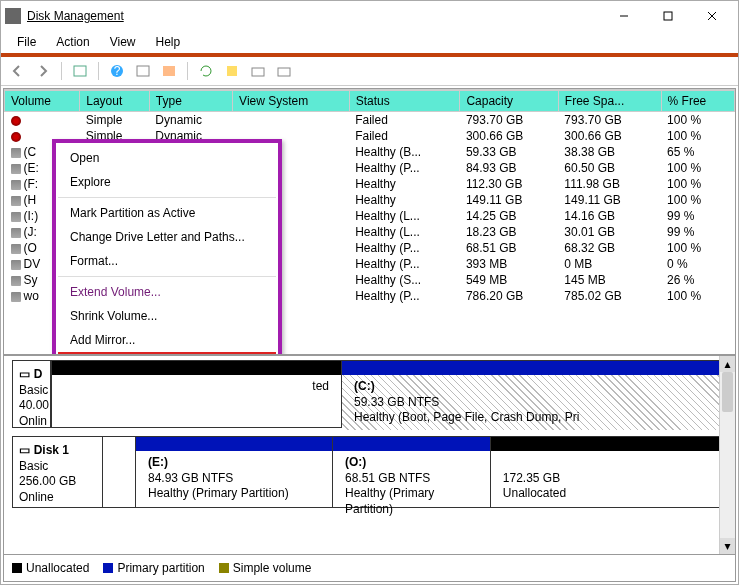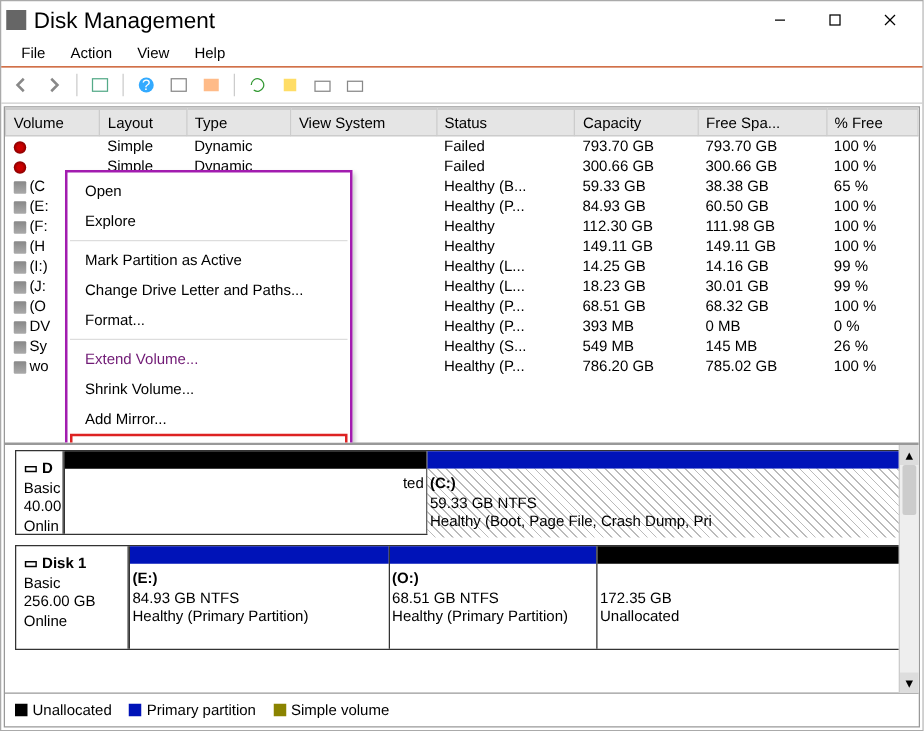--- a/index.html
+++ b/index.html
@@ -1,57 +1,57 @@
 <!DOCTYPE html>
 <html><head>
 <meta charset="utf-8">
 <style>
 * { box-sizing: border-box; font-family: "Segoe UI", Tahoma, sans-serif; font-size: 12px; }
 body { margin: 0; background: #fff; width: 739px; height: 585px; overflow: hidden; }
 .window { border: 1px solid #aaa; width: 739px; height: 585px; display: flex; flex-direction: column; }
 .titlebar { display: flex; align-items: center; height: 30px; padding: 0 4px; }
 .titlebar .icon { width: 16px; height: 16px; background: #666; margin-right: 6px; display: inline-block; }
-.title { flex: 1; font-size: 18px; }
+.title { flex: 1; font-size: 12px; text-decoration: underline; }
 .winbtns { display: flex; }
 .winbtn { width: 44px; height: 28px; display: flex; align-items: center; justify-content: center; }
 .winbtn svg { width: 10px; height: 10px; }
-.menubar { display: flex; padding: 2px 6px; border-bottom: 1px solid #c2410c; }
+.menubar { display: flex; padding: 2px 6px; border-bottom: 4px solid #c2410c; }
 .menubar .m { padding: 2px 10px; font-size: 12px; }
 .toolbar { display: flex; align-items: center; padding: 4px 6px; border-bottom: 1px solid #ccc; gap: 6px; }
 .tb { width: 20px; height: 20px; display: flex; align-items: center; justify-content: center; }
 .tb svg { width: 16px; height: 16px; }
 .sep { width: 1px; height: 18px; background: #ccc; margin: 0 2px; }
 .content { flex: 1; display: flex; flex-direction: column; border: 1px solid #999; margin: 2px; overflow: hidden; }
 .grid { flex: 1; overflow: hidden; position: relative; }
 table { border-collapse: collapse; width: 100%; }
-th { text-align: left; font-weight: normal; background: #e5e5e5; border: 1px solid #ccc; border-top: 2px solid #ccc; padding: 3px 6px; font-size: 12px; }
+th { text-align: left; font-weight: normal; background: #5eead4; border: 1px solid #ccc; border-top: 2px solid #ccc; padding: 3px 6px; font-size: 12px; }
 td { padding: 1px 6px; font-size: 12px; white-space: nowrap; }
 .volicon { display: inline-block; width: 10px; height: 10px; background: linear-gradient(#888,#aaa); border-radius: 1px; margin-right: 3px; vertical-align: middle; }
 .volicon.fail { background: radial-gradient(circle,#c00 30%,#800 70%); border-radius: 50%; }
 .diskpane { border-top: 2px solid #999; padding: 4px 8px 0 8px; position: relative; height: 200px; }
 .diskrow { display: flex; margin-bottom: 8px; border: 1px solid #333; }
 .dlabel { width: 90px; padding: 6px; border-right: 1px solid #333; font-size: 11px; line-height: 1.3; }
 .dlabel .dn { font-weight: bold; }
 .parts { flex: 1; display: flex; }
 .part { border-left: 1px solid #333; padding: 0; position: relative; font-size: 11px; line-height: 1.3; }
 .part .bar { height: 14px; background: #000; }
 .part .bar.blue { background: #0013b8; }
-.part .pbody { padding: 4px 2px; }
+.part .pbody { padding: 4px 12px; }
 .part .pname { font-weight: bold; }
 .part.hatched .pbody { background-image: repeating-linear-gradient(45deg,#fff,#fff 4px,#bbb 4px,#bbb 5px); }
 .legend { border-top: 1px solid #999; padding: 6px 8px; display: flex; gap: 14px; font-size: 12px; align-items: center; }
 .leg { display: flex; align-items: center; gap: 4px; }
 .sw { width: 10px; height: 10px; }
 .sw.black { background: #000; }
 .sw.blue { background: #0013b8; }
 .sw.olive { background: #8a8300; }
 .scroll { position: absolute; right: 0; top: 0; bottom: 0; width: 16px; background: #eee; border-left: 1px solid #ccc; }
 .sbtn { height: 16px; background: #ddd; display: flex; align-items: center; justify-content: center; }
 .sthumb { position: absolute; top: 16px; left: 2px; right: 2px; height: 40px; background: #ccc; border-radius: 2px; }
-.ctxmenu { position: absolute; background: #fff; border: 2px solid #a21caf; box-shadow: 2px 2px 4px rgba(0,0,0,.25); padding: 3px 0; z-index: 50; width: 230px; }
+.ctxmenu { position: absolute; background: #fff; border: 4px solid #a21caf; box-shadow: 2px 2px 4px rgba(0,0,0,.25); padding: 3px 0; z-index: 50; width: 230px; }
 .ctxmenu .mi { padding: 5px 14px; font-size: 12px; }
 .ctxmenu .mi.dis { color: #701a75; }
 .ctxmenu hr { border: none; border-top: 1px solid #ddd; margin: 3px 2px; }
 .ctxmenu .highlight { border: 2px solid #d22; margin: 0 2px; padding: 3px 12px; color: #999; }
 </style>
 </head>
 <body>
 
 <div class="window">
 
@@ -314,21 +314,21 @@
             <div class="bar blue"></div>
             <div class="pbody">
               <div class="pname">(C:)</div>
               <div>59.33 GB NTFS</div>
               <div>Healthy (Boot, Page File, Crash Dump, Pri</div>
             </div>
           </div>
         </div>
       </div>
 
-      <div class="diskrow" style="height:84px;">
+      <div class="diskrow" style="height:72px;gap:32px;">
         <div class="dlabel">
           <div class="dn">▭ <span>Disk 1</span></div>
           <div>Basic</div>
           <div>256.00 GB</div>
           <div>Online</div>
         </div>
         <div class="parts">
           <div class="part" style="flex:85;">
             <div class="bar blue"></div>
             <div class="pbody">

